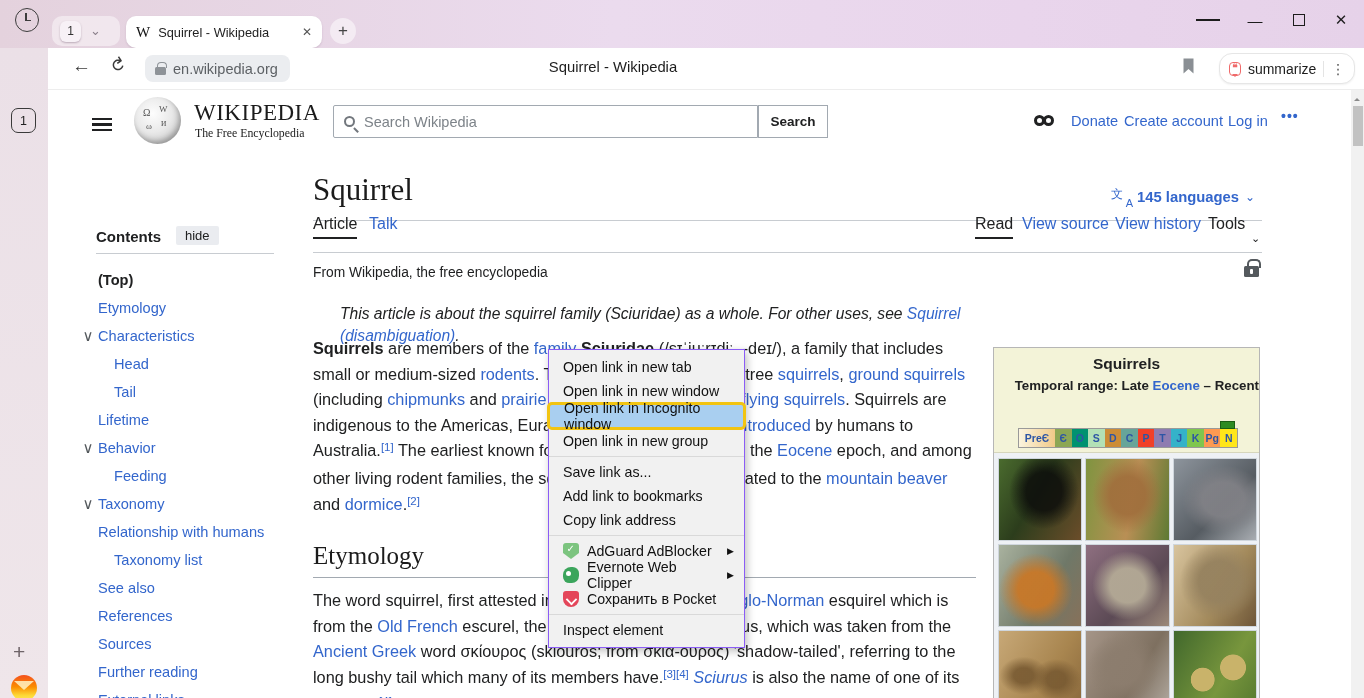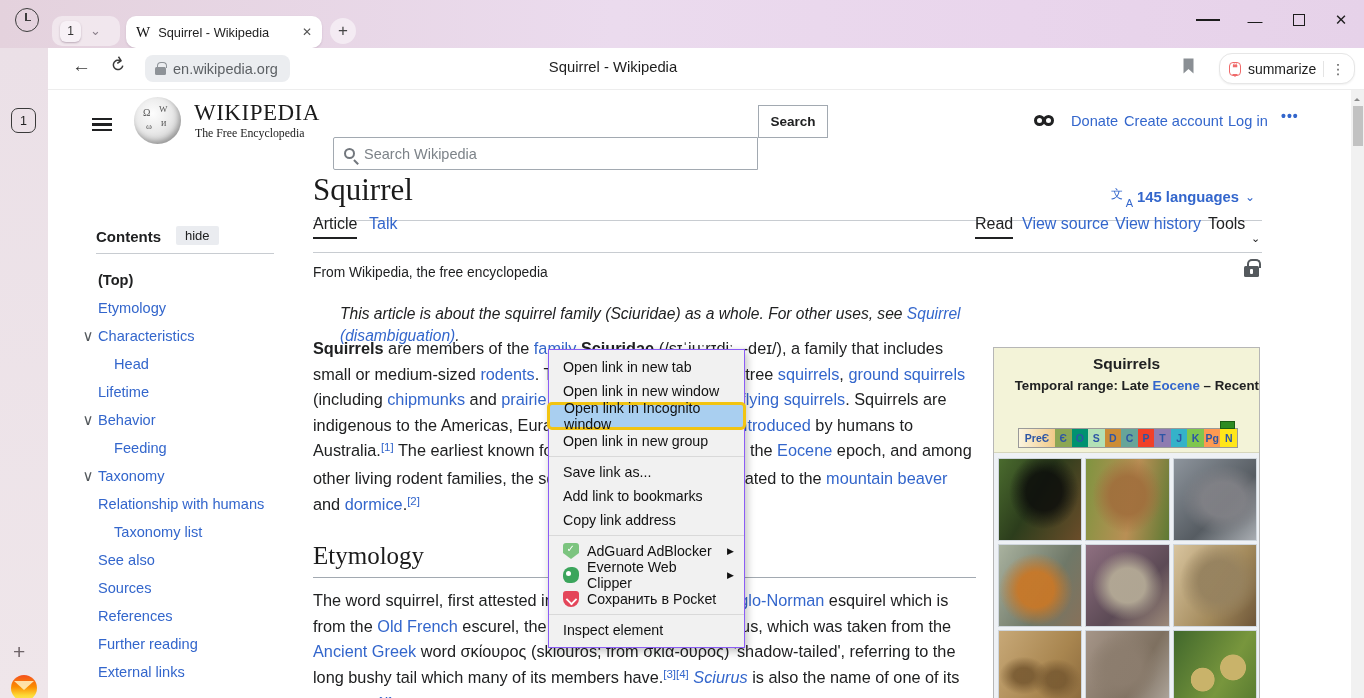--- a/index.html
+++ b/index.html
@@ -68,21 +68,21 @@
   .hamb{position:absolute;left:44px;top:24px;width:20px;}
   .hamb span{display:block;width:20px;height:2.2px;background:#202122;margin:3.6px 0;}
   .globe{position:absolute;left:86px;top:7px;width:47px;height:47px;border-radius:50%;
     background:radial-gradient(circle at 40% 35%,#fdfdfd 0%,#e9e9e9 45%,#c9c9c9 80%,#bdbdbd 100%);
     box-shadow:inset -2px -3px 5px rgba(0,0,0,.25);color:#555;overflow:hidden;}
   .globe i{position:absolute;font-style:normal;font-family:"Liberation Serif",serif;}
   .wordmark{position:absolute;left:146px;top:10px;font-family:"Liberation Serif",serif;font-size:23px;
     letter-spacing:.5px;color:#1b1b1b;}
   .wordsub{position:absolute;left:147px;top:36px;font-family:Liberation Serif, serif;font-size:11.8px;color:#1b1b1b;}
   .searchbox{position:absolute;left:285px;top:15px;width:425px;height:33px;border:1px solid #a2a9b1;
-    border-radius:2px 0 0 2px;background:#fff;display:flex;align-items:center;padding:0 10px;gap:9px;margin-top:32px;}
+    border-radius:2px 0 0 2px;background:#fff;display:flex;align-items:center;padding:0 10px;gap:9px;}
   .mag{position:relative;width:11px;height:11px;border:2px solid #72777d;border-radius:50%;}
   .mag::after{content:'';position:absolute;left:9px;top:9px;width:2.4px;height:6px;background:#72777d;transform:rotate(-45deg);}
   .searchph{font-size:14.5px;color:#7d8389;}
   .searchbtn{position:absolute;left:710px;top:15px;width:70px;height:33px;border:1px solid #a2a9b1;background:#fff;
     font-weight:bold;font-size:13.5px;color:#202122;display:flex;align-items:center;justify-content:center;}
   .oo{position:absolute;left:986px;top:25px;display:flex;}
   .oo b{width:11px;height:11px;border:3px solid #202122;border-radius:50%;}
   .oo b+b{margin-left:-2px;}
   .hlink{position:absolute;top:23px;font-size:14.6px;color:#3366cc;white-space:nowrap;}
   .hellip{position:absolute;left:1233px;top:18px;font-size:14px;color:#3366cc;letter-spacing:1px;font-weight:bold;}
@@ -271,20 +271,23 @@
         <div class="toc-item lvl1 noc">
           <span>Etymology</span>
         </div>
         <div class="toc-item lvl1">
           <span class="toc-chev">∨</span>
           <span>Characteristics</span>
         </div>
         <div class="toc-item lvl2 noc">
           <span>Head</span>
         </div>
+        <div class="toc-item lvl2 noc">
+          <span>Tail</span>
+        </div>
         <div class="toc-item lvl1 noc">
           <span>Lifetime</span>
         </div>
         <div class="toc-item lvl1">
           <span class="toc-chev">∨</span>
           <span>Behavior</span>
         </div>
         <div class="toc-item lvl2 noc">
           <span>Feeding</span>
         </div>
@@ -295,24 +298,24 @@
         <div class="toc-item lvl1 noc">
           <span>Relationship with humans</span>
         </div>
         <div class="toc-item lvl2 noc">
           <span>Taxonomy list</span>
         </div>
         <div class="toc-item lvl1 noc">
           <span>See also</span>
         </div>
         <div class="toc-item lvl1 noc">
+          <span>References</span>
+        </div>
+        <div class="toc-item lvl1 noc">
           <span>Sources</span>
-        </div>
-        <div class="toc-item lvl1 noc">
-          <span>References</span>
         </div>
         <div class="toc-item lvl1 noc">
           <span>Further reading</span>
         </div>
         <div class="toc-item lvl1 noc">
           <span>External links</span>
         </div>
       </div>
 
     <div class="h1">Squirrel</div>

